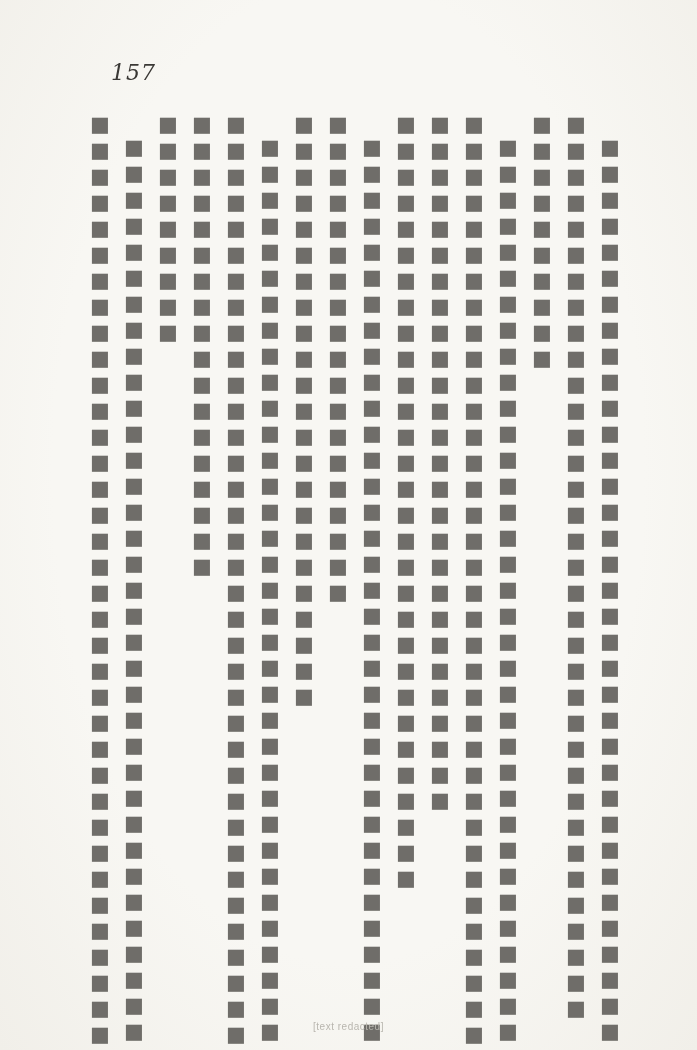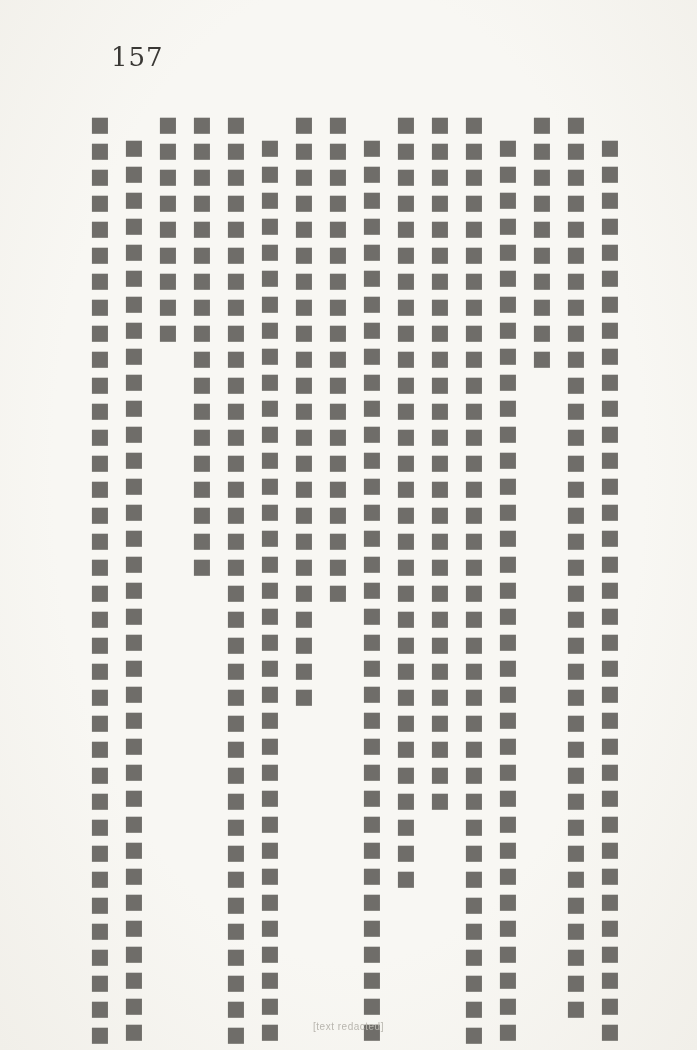--- a/index.html
+++ b/index.html
@@ -12,23 +12,24 @@
     width: 697px;
     height: 1050px;
     margin: 0 auto;
     background:
       radial-gradient(ellipse at 50% 45%, #f8f7f3 60%, #f1efe9 100%);
     overflow: hidden;
     font-family: "DejaVu Serif", "Liberation Serif", serif;
   }
   .page-number {
     position: absolute;
-    top: 42px;
+    top: 60px;
     left: 111px;
-    font-size: 26px;
+    font-size: 22px;
+    font-style: italic;
     color: #3a3835;
     letter-spacing: 1px;
   }
   .text-block {
     position: absolute;
     top: 112px;
     right: 70px;
     height: 876px;
     writing-mode: vertical-rl;
     text-orientation: upright;

